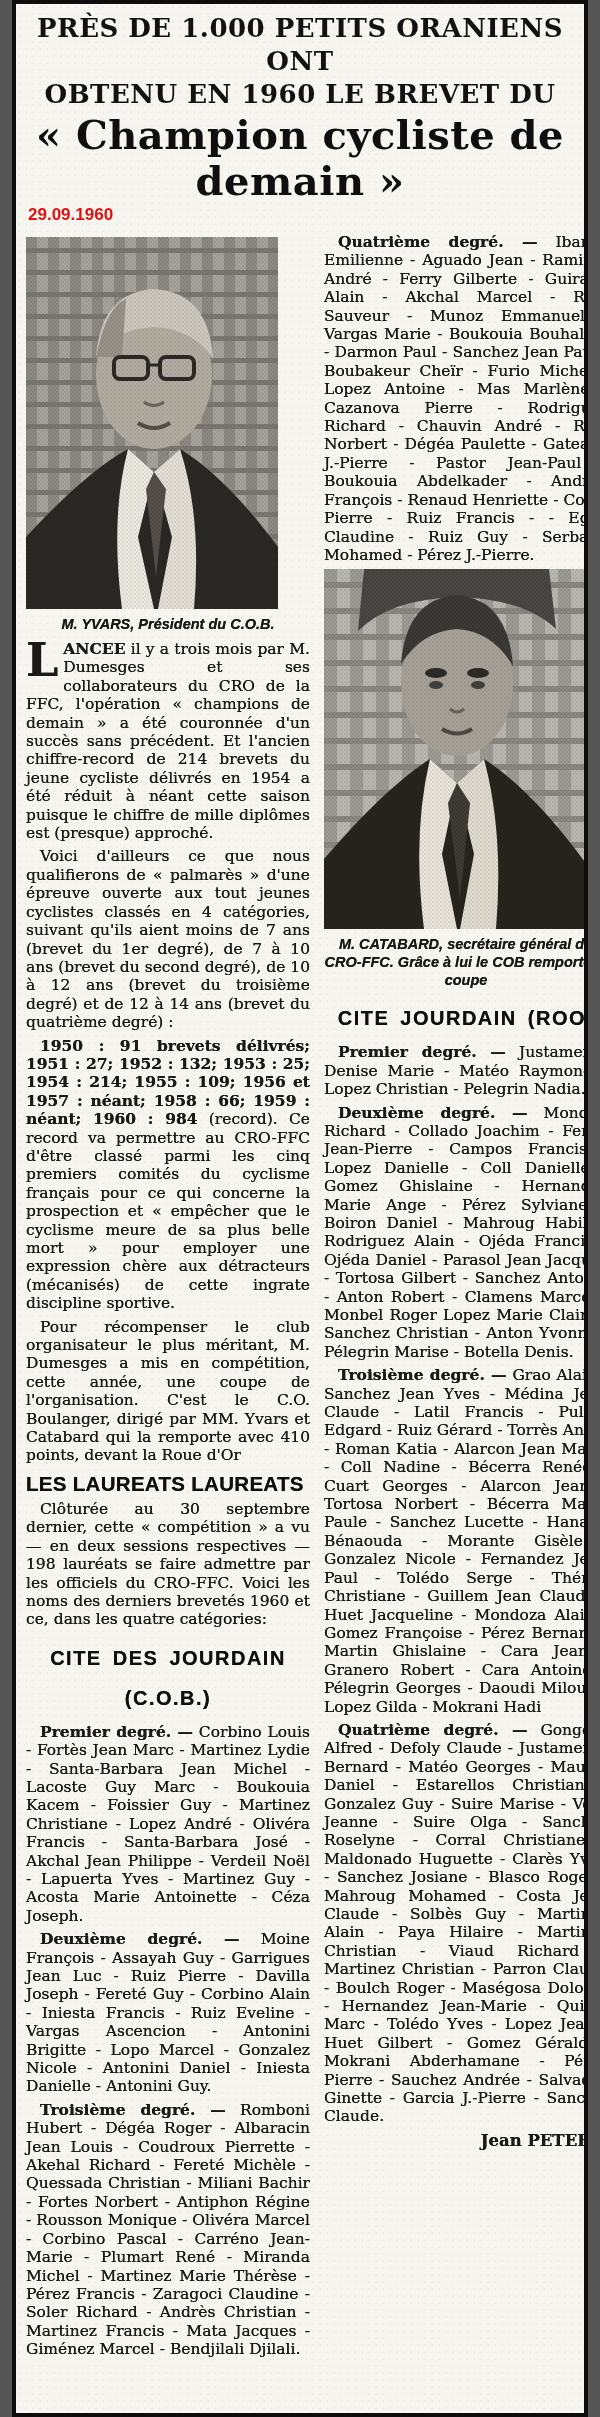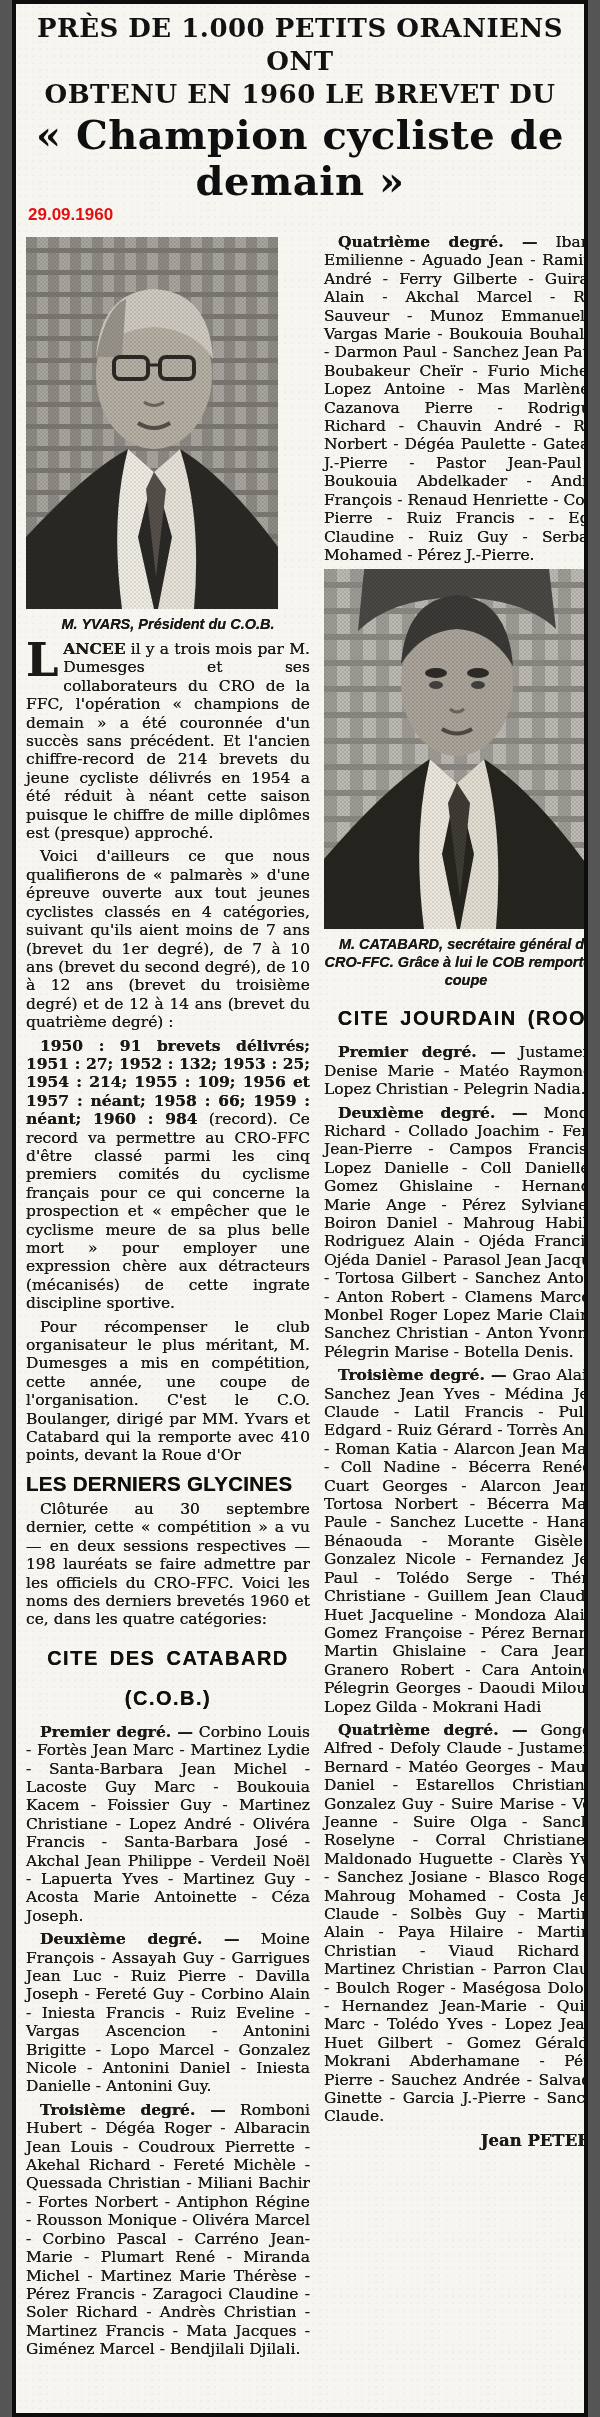--- a/index.html
+++ b/index.html
@@ -133,26 +133,26 @@
       <p style="text-indent:0;">
         <span class="dropcap">L</span><span class="lead-word">ANCEE</span><span> il y a trois mois par M. Dumesges et ses collaborateurs du CRO de la FFC, l'opération « champions de demain » a été couronnée d'un succès sans précédent. Et l'ancien chiffre-record de 214 brevets du jeune cycliste délivrés en 1954 a été réduit à néant cette saison puisque le chiffre de mille diplômes est (presque) approché.</span>
       </p>
 
       <p>Voici d'ailleurs ce que nous qualifierons de « palmarès » d'une épreuve ouverte aux tout jeunes cyclistes classés en 4 catégories, suivant qu'ils aient moins de 7 ans (brevet du 1er degré), de 7 à 10 ans (brevet du second degré), de 10 à 12 ans (brevet du troisième degré) et de 12 à 14 ans (brevet du quatrième degré) :</p>
 
       <p><span class="stats">1950 : 91 brevets délivrés; 1951 : 27; 1952 : 132; 1953 : 25; 1954 : 214; 1955 : 109; 1956 et 1957 : néant; 1958 : 66; 1959 : néant; 1960 : 984</span><span> (record). Ce record va permettre au CRO-FFC d'être classé parmi les cinq premiers comités du cyclisme français pour ce qui concerne la prospection et « empêcher que le cyclisme meure de sa plus belle mort » pour employer une expression chère aux détracteurs (mécanisés) de cette ingrate discipline sportive.</span></p>
 
       <p>Pour récompenser le club organisateur le plus méritant, M. Dumesges a mis en compétition, cette année, une coupe de l'organisation. C'est le C.O. Boulanger, dirigé par MM. Yvars et Catabard qui la remporte avec 410 points, devant la Roue d'Or</p>
 
-      <p class="subhead">LES DERNIERS GLYCINES</p>
+      <p class="subhead">LES LAUREATS LAUREATS</p>
 
       <p>Clôturée au 30 septembre dernier, cette « compétition » a vu — en deux sessions respectives — 198 lauréats se faire admettre par les officiels du CRO-FFC. Voici les noms des derniers brevetés 1960 et ce, dans les quatre catégories:</p>
 
       <p class="section-header">
-        <span>CITE DES CATABARD</span><br>
+        <span>CITE DES JOURDAIN</span><br>
         <span>(C.O.B.)</span>
       </p>
 
       <p><span class="degree-label">Premier degré. —</span> <span>Corbino Louis - Fortès Jean Marc - Martinez Lydie - Santa-Barbara Jean Michel - Lacoste Guy Marc - Boukouia Kacem - Foissier Guy - Martinez Christiane - Lopez André - Olivéra Francis - Santa-Barbara José - Akchal Jean Philippe - Verdeil Noël - Lapuerta Yves - Martinez Guy - Acosta Marie Antoinette - Céza Joseph.</span></p>
       <p><span class="degree-label">Deuxième degré. —</span> <span>Moine François - Assayah Guy - Garrigues Jean Luc - Ruiz Pierre - Davilla Joseph - Fereté Guy - Corbino Alain - Iniesta Francis - Ruiz Eveline - Vargas Ascencion - Antonini Brigitte - Lopo Marcel - Gonzalez Nicole - Antonini Daniel - Iniesta Danielle - Antonini Guy.</span></p>
       <p><span class="degree-label">Troisième degré. —</span> <span>Romboni Hubert - Dégéa Roger - Albaracin Jean Louis - Coudroux Pierrette - Akehal Richard - Fereté Michèle - Quessada Christian - Miliani Bachir - Fortes Norbert - Antiphon Régine - Rousson Monique - Olivéra Marcel - Corbino Pascal - Carréno Jean-Marie - Plumart René - Miranda Michel - Martinez Marie Thérèse - Pérez Francis - Zaragoci Claudine - Soler Richard - Andrès Christian - Martinez Francis - Mata Jacques - Giménez Marcel - Bendjilali Djilali.</span></p>
     </div>
 
     <div class="col">
 

